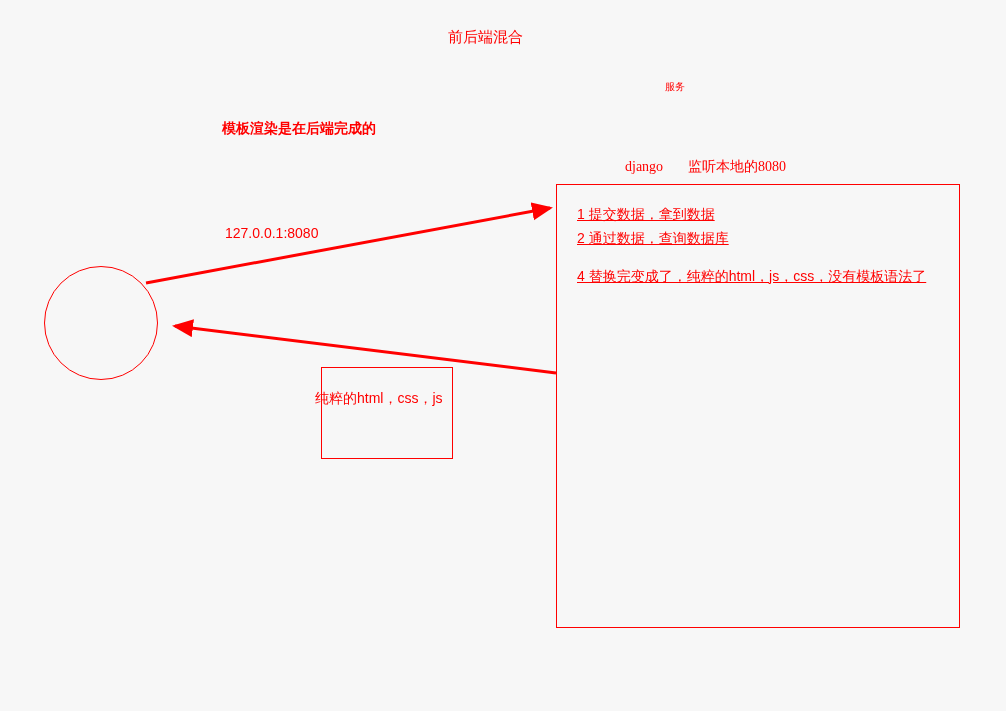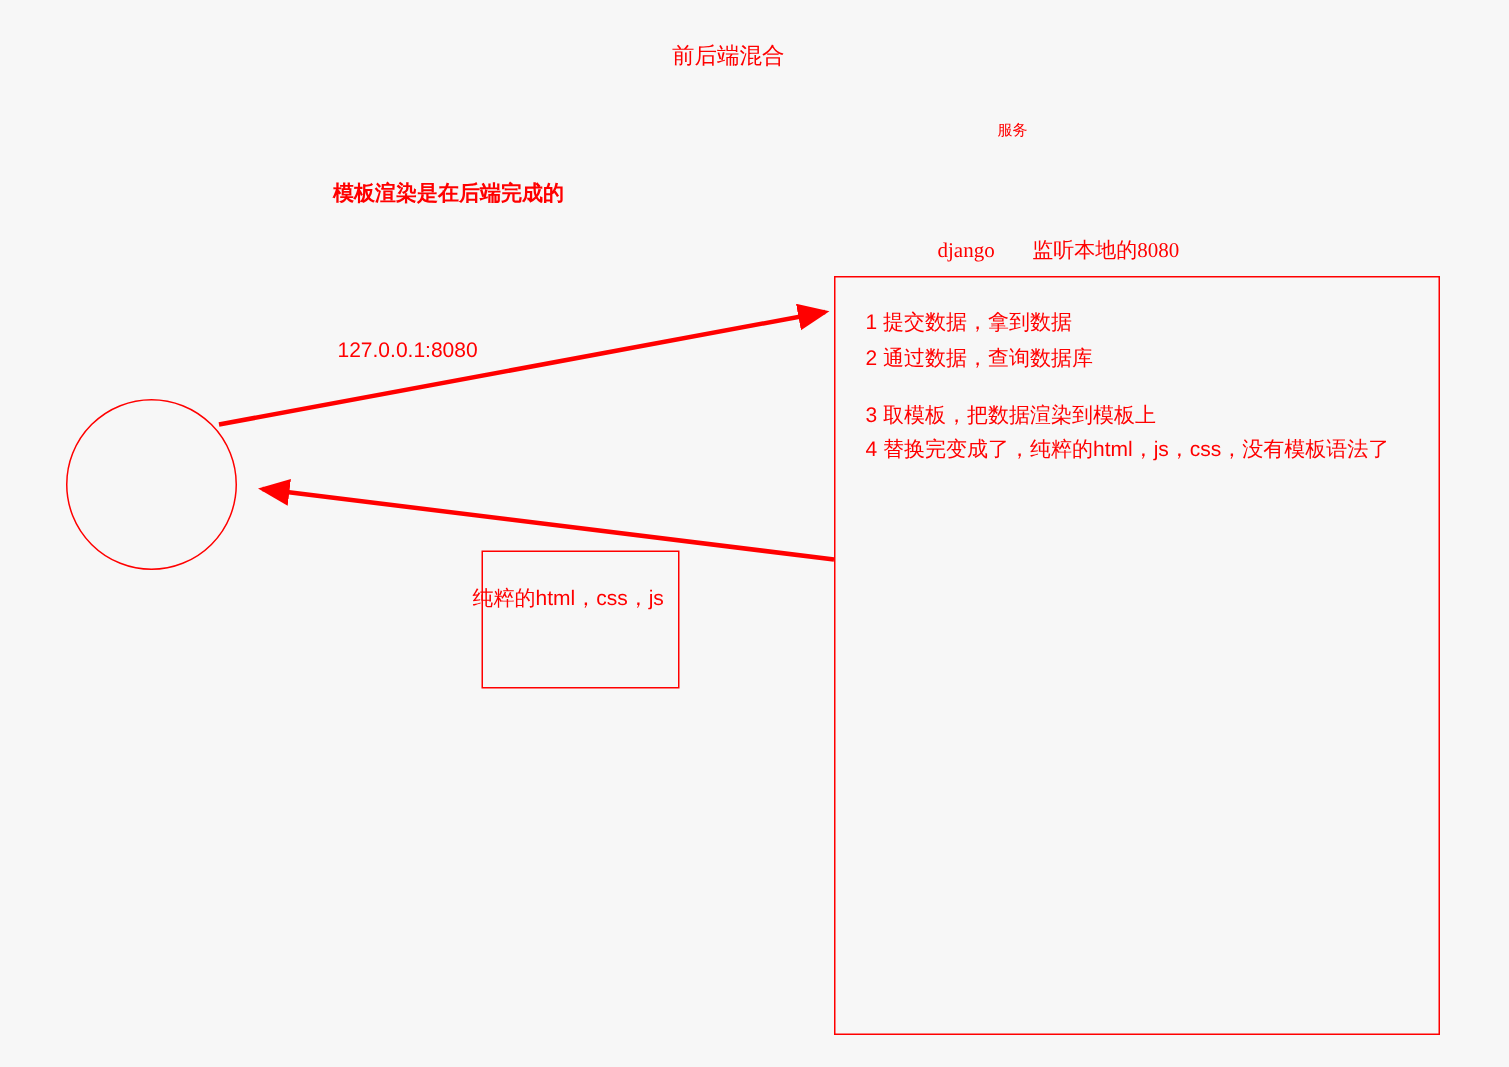--- a/index.html
+++ b/index.html
@@ -59,25 +59,24 @@
   <span>django</span>
   <span style="display:inline-block; width:18px;"></span>
   <span>监听本地的8080</span>
 </div>
 
 <div class="circle" style="left:44px; top:266px; width:114px; height:114px;"></div>
 
 <div class="rect" style="left:321px; top:367px; width:132px; height:92px;"></div>
 <div class="label" style="left:315px; top:390px;">纯粹的html，css，js</div>
 
-<div class="big-box" style="left:556px; top:184px; width:404px; height:506px;">
+<div class="big-box" style="left:556px; top:184px; width:404px; height:444px;text-decoration:underline;">
   <div class="line">1 提交数据，拿到数据</div>
   <div class="line">2 通过数据，查询数据库</div>
   <div class="gap"></div>
-  <div class="line">3 取模板，把数据渲染到模板上</div>
   <div class="line">4 替换完变成了，纯粹的html，js，css，没有模板语法了</div>
   <div class="gap"></div>
 </div>
 
 <svg class="arrows">
   <defs>
     <marker id="arrowhead" markerWidth="8" markerHeight="8" refX="6" refY="3" orient="auto" markerUnits="strokeWidth">
       <path d="M0,0 L7,3 L0,6 Z" fill="#ff0000"></path>
     </marker>
   </defs>

